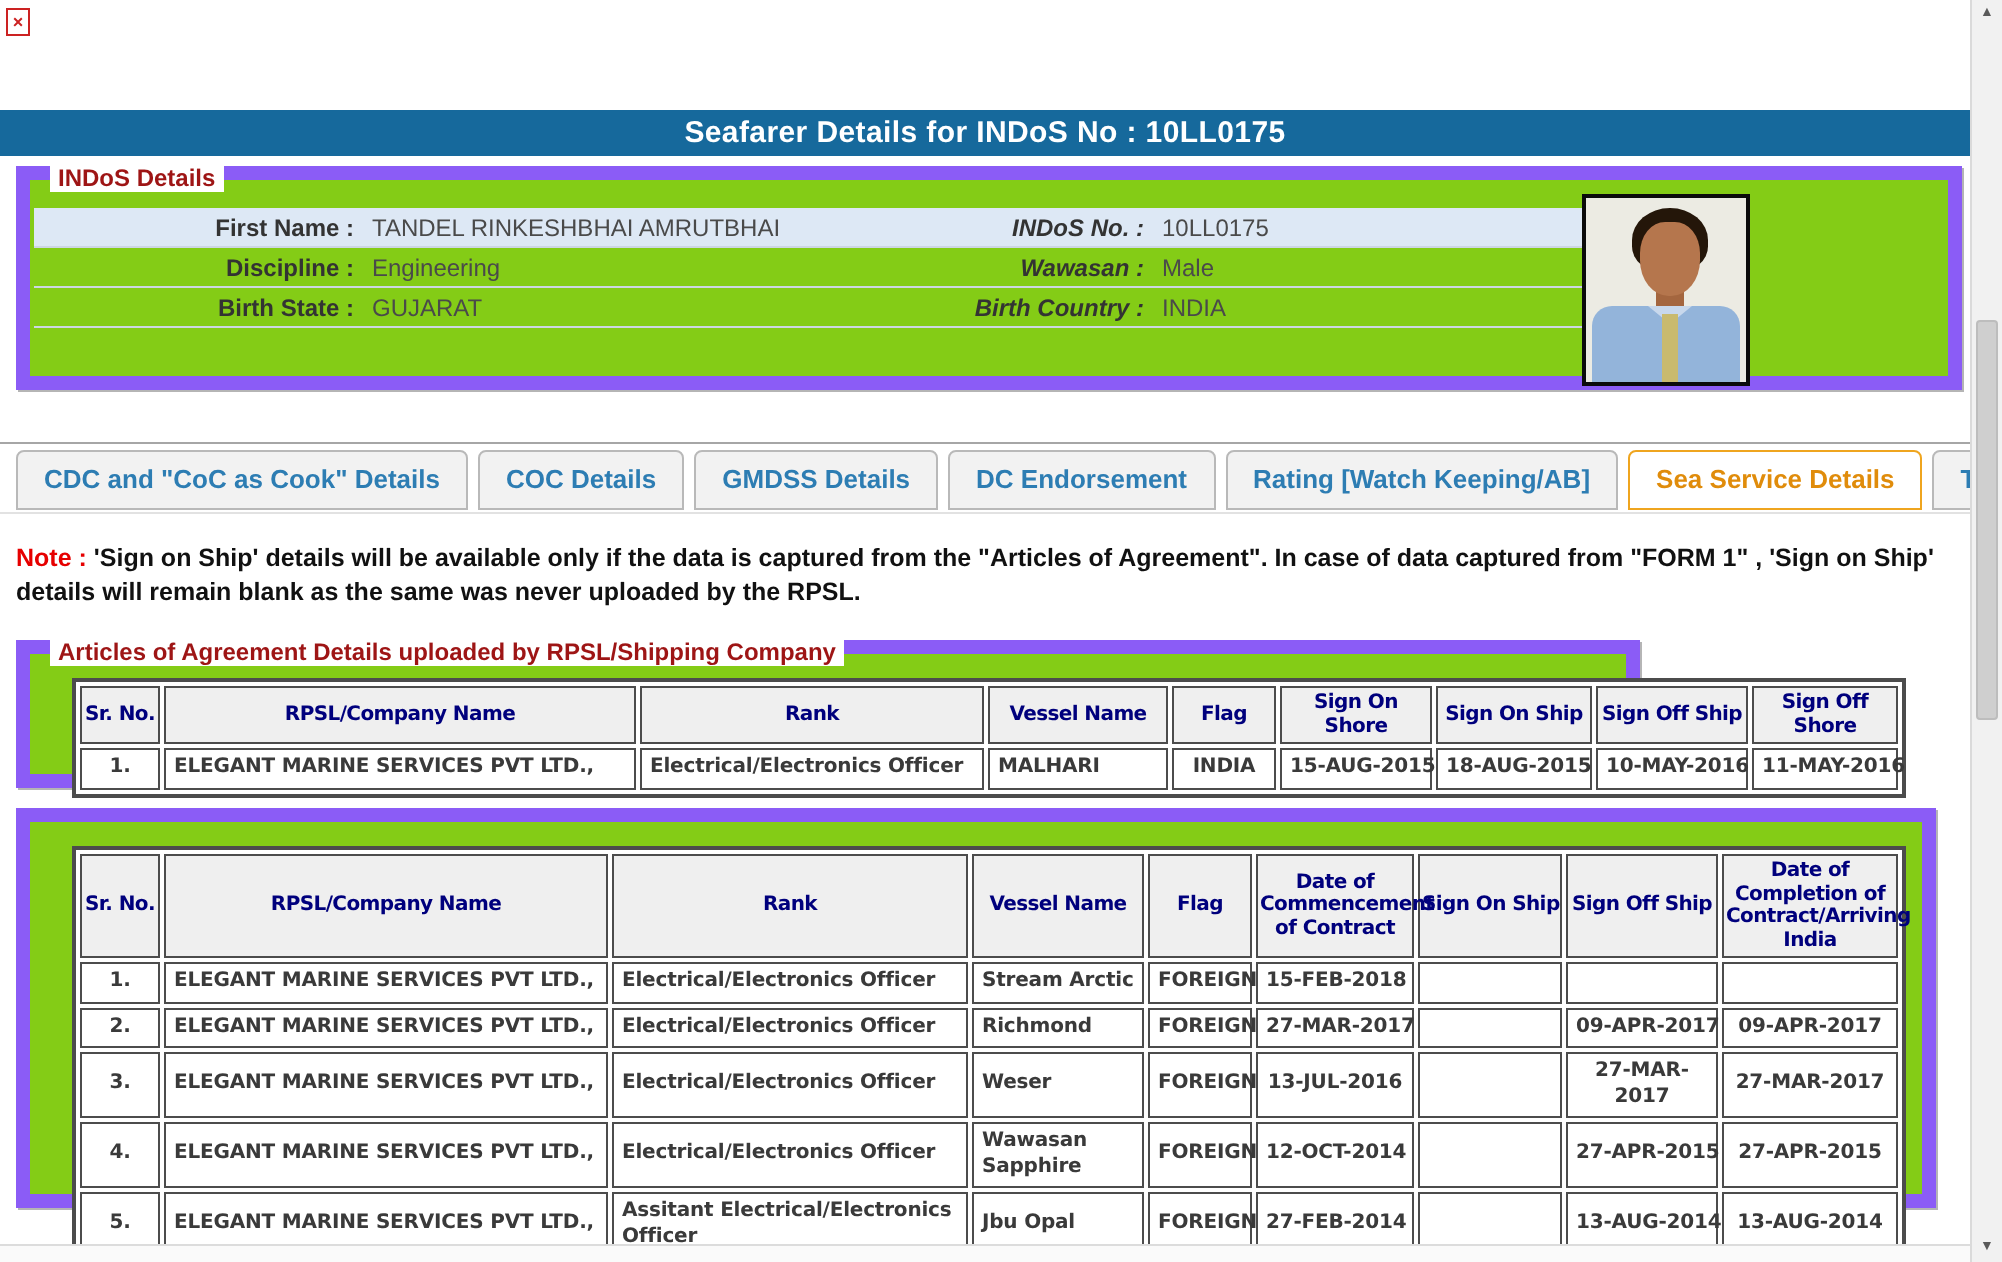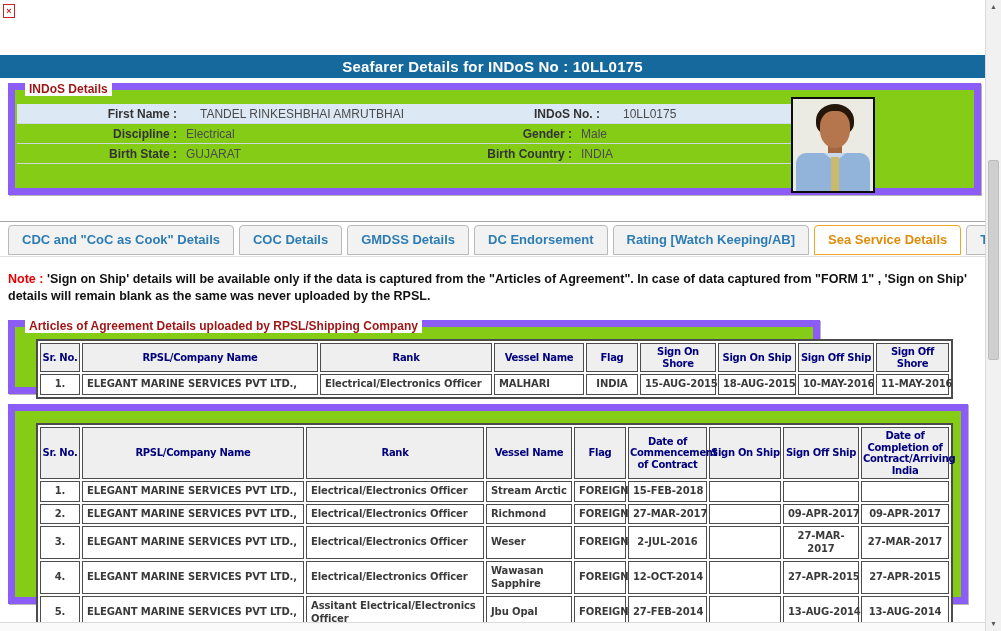--- a/index.html
+++ b/index.html
@@ -28,24 +28,24 @@
   }
   .fs .legend {
     position:absolute; top:-8px; left:10px; background:#fff; padding:0 4px;
     color:#9e1515; font-weight:bold; font-size:12px; white-space:nowrap;
   }
   .fs-indos { left:8px; top:83px; width:973px; height:112px; }
   
   .rows { position:absolute; left:2px; top:14px; width:775px; }
   .drow { display:flex; height:20px; align-items:center; font-size:12px;
           border-bottom:1px solid #cdd6e3; }
-  .drow.alt { background:#dde8f5;gap:14px; }
+  .drow.alt { background:#dde8f5; }
   .drow .lb1 { width:160px; text-align:right; font-weight:bold; color:#333; }
   .drow .vl1 { width:280px; padding-left:9px; color:#4a4a4a; }
-  .drow .lb2 { width:115px; text-align:right; font-weight:bold; color:#333; }
+  .drow .lb2 { width:115px; text-align:right; font-weight:bold; color:#333;font-style:italic; }
   .drow .vl2 { flex:1; padding-left:9px; color:#4a4a4a; }
   
   .photo { position:absolute; left:791px; top:97px; width:84px; height:96px;
            border:2px solid #0b0b0b; background:#ecebe3; overflow:hidden; }
   .photo .hair { position:absolute; left:23px; top:5px; width:38px; height:32px;
                  background:#241609; border-radius:50% 50% 40% 40%; }
   .photo .face { position:absolute; left:27px; top:12px; width:30px; height:37px;
                  background:#b5764d; border-radius:42% 42% 48% 48%; }
   .photo .neck { position:absolute; left:35px; top:45px; width:14px; height:13px;
                  background:#a4663f; }
@@ -120,22 +120,22 @@
     <span class="legend">INDoS Details</span>
     <div class="rows">
       <div class="drow alt">
         <span class="lb1">First Name :</span>
         <span class="vl1">TANDEL RINKESHBHAI AMRUTBHAI</span>
         <span class="lb2">INDoS No. :</span>
         <span class="vl2">10LL0175</span>
       </div>
       <div class="drow">
         <span class="lb1">Discipline :</span>
-        <span class="vl1">Electrical</span>
-        <span class="lb2">Gender :</span>
+        <span class="vl1">Engineering</span>
+        <span class="lb2">Wawasan :</span>
         <span class="vl2">Male</span>
       </div>
       <div class="drow">
         <span class="lb1">Birth State :</span>
         <span class="vl1">GUJARAT</span>
         <span class="lb2">Birth Country :</span>
         <span class="vl2">INDIA</span>
       </div>
     </div>
   </div>
@@ -251,21 +251,21 @@
         <td class="c"></td>
         <td class="c nw">09-APR-2017</td>
         <td class="c nw">09-APR-2017</td>
       </tr>
       <tr>
         <td class="c">3.</td>
         <td class="l">ELEGANT MARINE SERVICES PVT LTD.,</td>
         <td class="l">Electrical/Electronics Officer</td>
         <td class="l">Weser</td>
         <td class="c">FOREIGN</td>
-        <td class="c nw">2-JUL-2016</td>
+        <td class="c nw">13-JUL-2016</td>
         <td class="c"></td>
         <td class="c"><span class="narrow">27-MAR-2017</span></td>
         <td class="c nw">27-MAR-2017</td>
       </tr>
       <tr>
         <td class="c">4.</td>
         <td class="l">ELEGANT MARINE SERVICES PVT LTD.,</td>
         <td class="l">Electrical/Electronics Officer</td>
         <td class="l">Wawasan Sapphire</td>
         <td class="c">FOREIGN</td>

